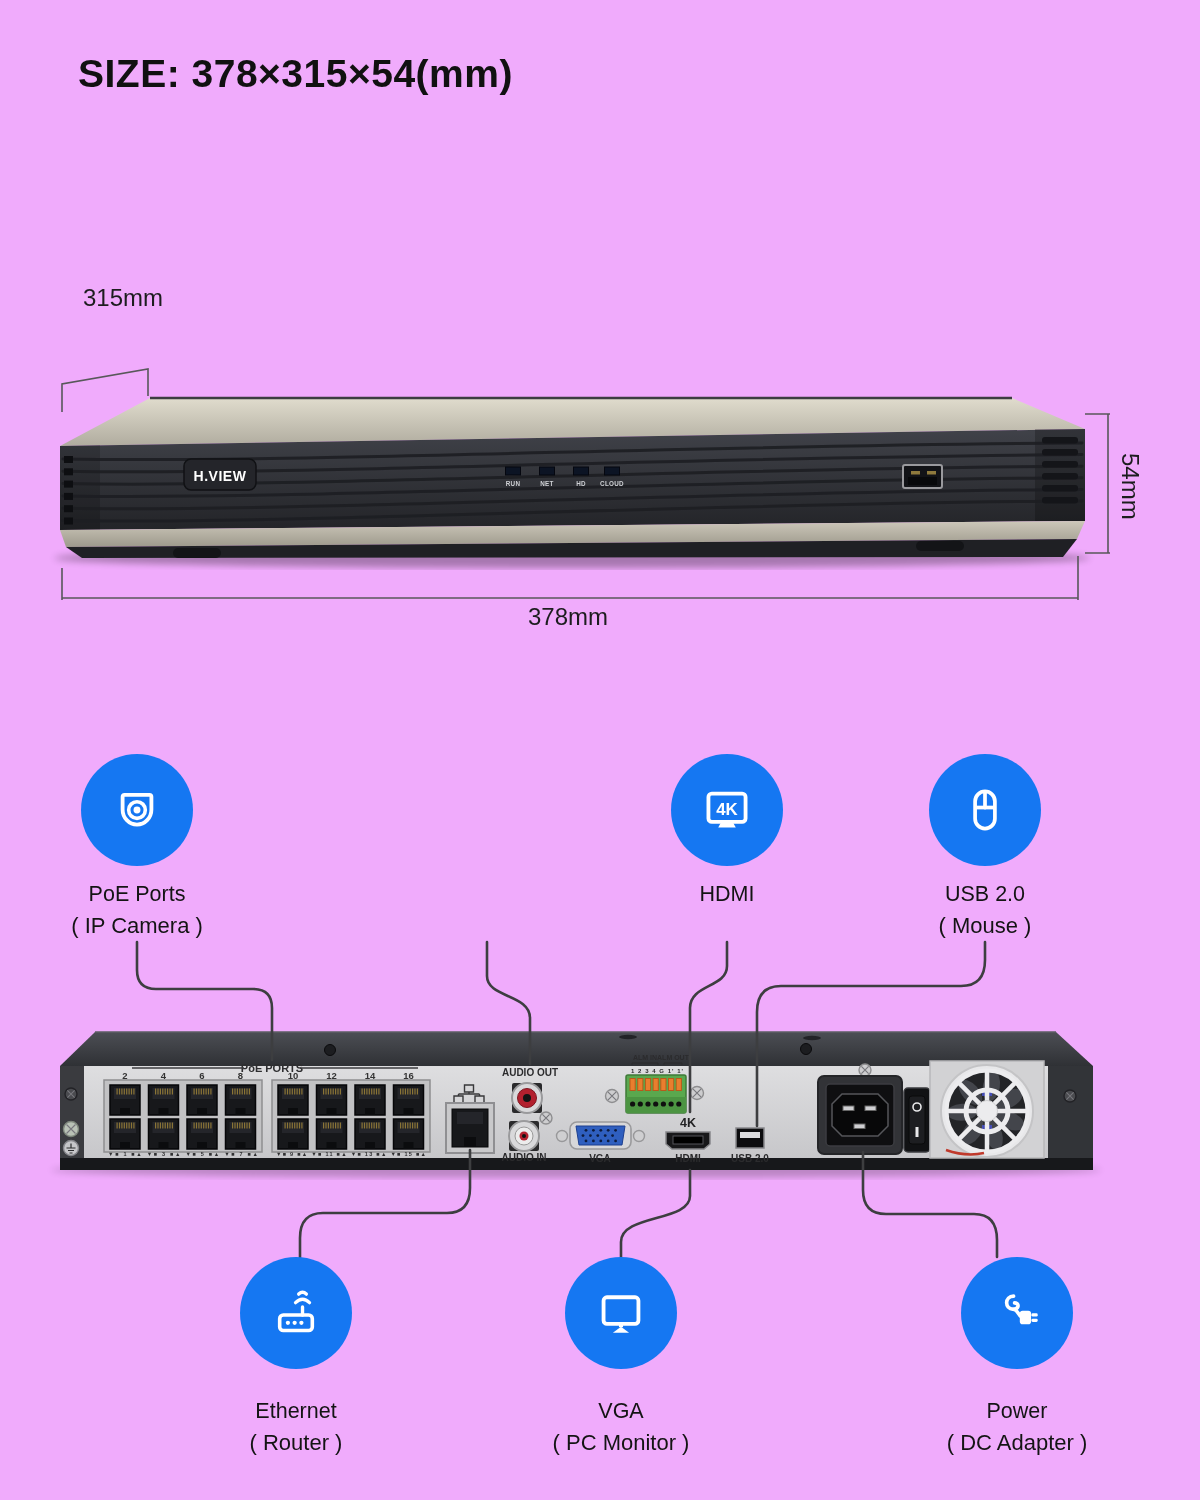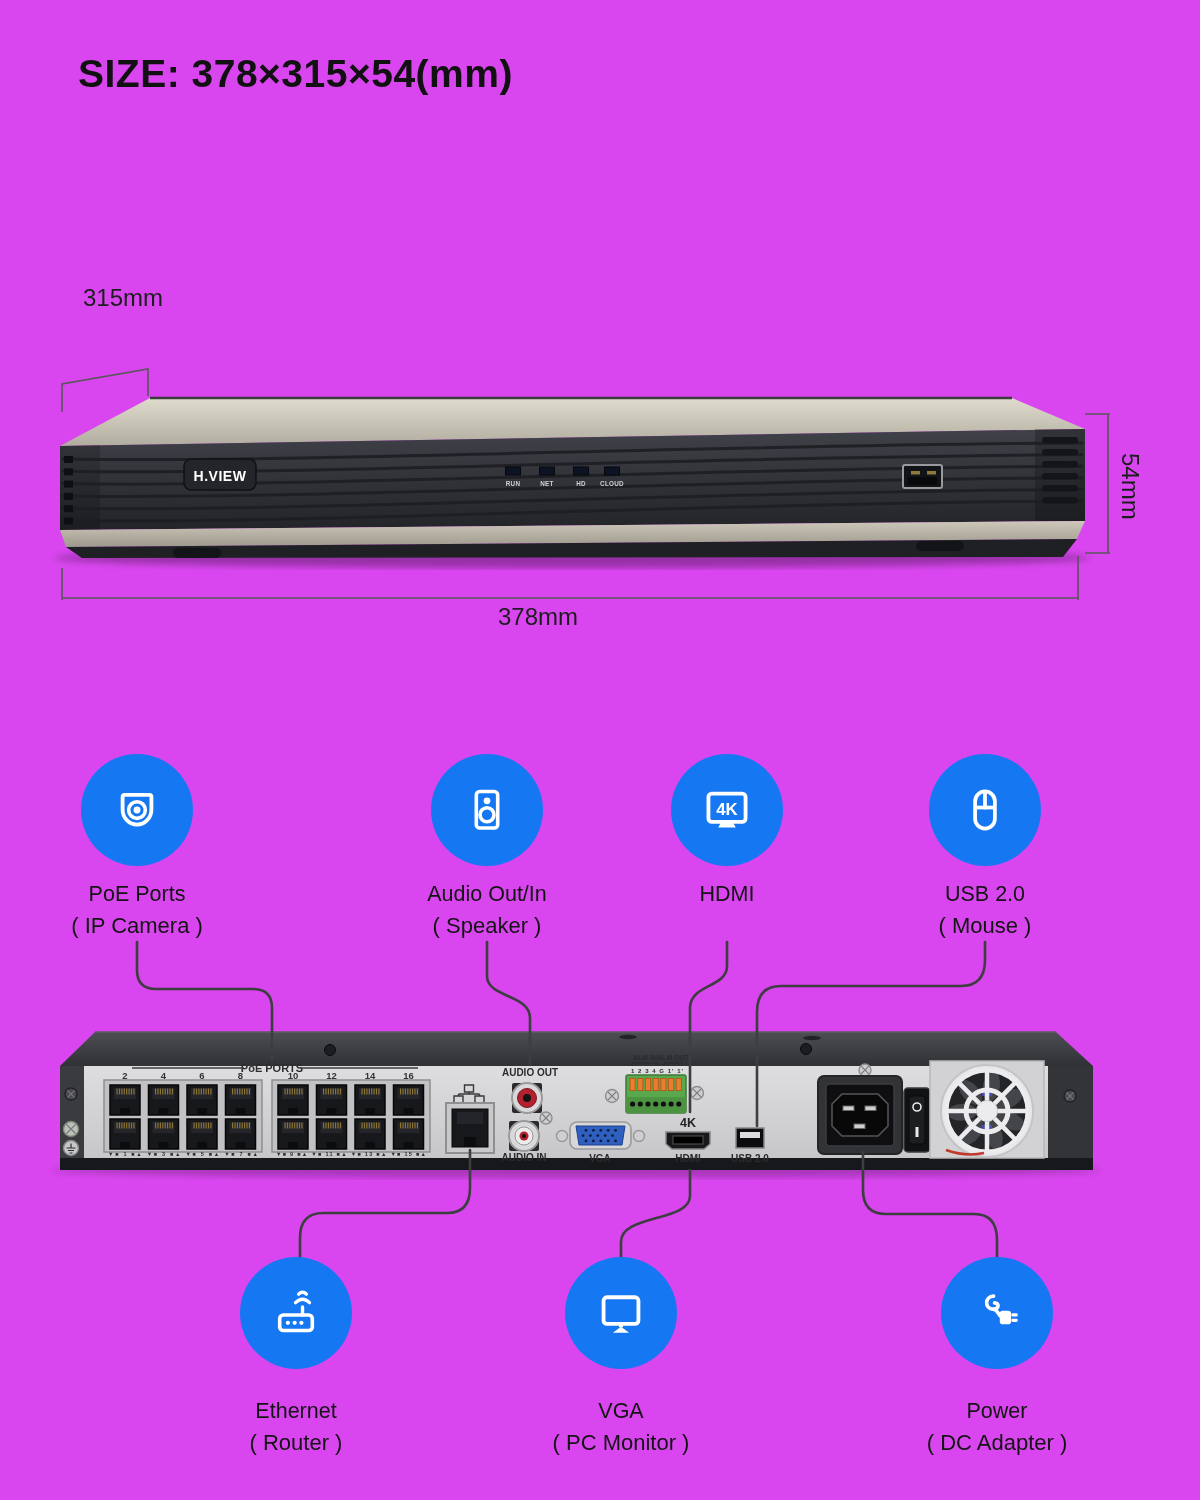--- a/index.html
+++ b/index.html
@@ -1,22 +1,22 @@
 <!DOCTYPE html>
 <html><head>
 <meta charset="utf-8">
 <style>
   html,body{margin:0;padding:0;background:#fff;}
-  .page{position:relative;width:1200px;height:1500px;background:#d946ef;font-family:"Liberation Sans",sans-serif;overflow:hidden;}
+  .page{position:relative;width:1200px;height:1500px;background:#f0abfc;font-family:"Liberation Sans",sans-serif;overflow:hidden;}
   .scene{position:absolute;left:0;top:0;}
   .title{position:absolute;left:78px;top:52px;font-size:39px;font-weight:700;color:#111;letter-spacing:.5px;}
   .dim{position:absolute;font-size:24px;color:#1d1d1f;}
   .dim-315{left:83px;top:284px;}
   .dim-54{left:1099px;top:470px;width:62px;text-align:center;transform:rotate(90deg);}
-  .dim-378{left:498px;top:603px;width:140px;}
+  .dim-378{left:498px;top:603px;width:140px;text-align:center;}
   .feature{position:absolute;width:240px;text-align:center;}
   .icon-circle{width:112px;height:112px;border-radius:50%;margin:0 auto;display:flex;align-items:center;justify-content:center;background:#1577F2;}
   .f-name{margin-top:13px;font-size:21.5px;font-weight:500;color:#141414;line-height:31px;}
   .f-sub{font-size:22px;font-weight:500;color:#141414;line-height:31px;}
   .feature.bottom .f-name{margin-top:27px;}
 </style>
 </head>
 <body>
 
 <div class="page">
@@ -569,31 +569,20 @@
       <svg viewBox="0 0 48 48" width="54" height="54">
         <path d="M13 10.5 h22 a1.8 1.8 0 0 1 1.8 1.8 V23.5 a12.8 13.5 0 0 1 -25.6 0 V12.3 a1.8 1.8 0 0 1 1.8 -1.8 Z" stroke="#fff" stroke-width="3.4" fill="none" stroke-linejoin="round"></path>
         <circle cx="24" cy="24" r="7.4" stroke="#fff" stroke-width="3.2" fill="none"></circle>
         <circle cx="24" cy="24" r="3.1" fill="#fff"></circle>
       </svg>
     </div>
     <div class="f-name">PoE Ports</div>
     <div class="f-sub">( IP Camera )</div>
   </div>
 
-  <div class="feature top" style="left:367px;top:754px;">
-    <div class="icon-circle" style="background: rgb(21, 119, 242);">
-      <svg viewBox="0 0 48 48" width="54" height="54">
-        <rect x="14.5" y="7.5" width="19" height="32.5" rx="3" stroke="#fff" stroke-width="3.2" fill="none"></rect>
-        <circle cx="24" cy="15.8" r="3" fill="#fff"></circle>
-        <circle cx="24" cy="28.2" r="6.2" stroke="#fff" stroke-width="3.2" fill="none"></circle>
-      </svg>
-    </div>
-    <div class="f-name">Audio Out/In</div>
-    <div class="f-sub">( Speaker )</div>
-  </div>
 
   <div class="feature top" style="left:607px;top:754px;">
     <div class="icon-circle" style="background: rgb(21, 119, 242);">
       <svg viewBox="0 0 48 48" width="54" height="54">
         <rect x="7.5" y="9.5" width="33" height="25" rx="3" stroke="#fff" stroke-width="3.4" fill="none"></rect>
         <path d="M19 34.5 h10 l2.8 5 h-15.6 Z" fill="#fff"></path>
         <text x="24" y="28.5" font-size="15" font-weight="700" fill="#fff" text-anchor="middle" font-family="Liberation Sans, sans-serif">4K</text>
       </svg>
     </div>
     <div class="f-name">HDMI</div>
@@ -632,21 +621,21 @@
       <svg viewBox="0 0 48 48" width="54" height="54">
         <rect x="8.5" y="10" width="31" height="23.6" rx="3" stroke="#fff" stroke-width="3.4" fill="none"></rect>
         <rect x="22.2" y="33.6" width="3.6" height="3" fill="#fff"></rect>
         <path d="M24 36.2 L16.8 41.6 H31.2 Z" fill="#fff"></path>
       </svg>
     </div>
     <div class="f-name">VGA</div>
     <div class="f-sub">( PC Monitor )</div>
   </div>
 
-  <div class="feature bottom" style="left:877px;top:1257px;">
+  <div class="feature bottom" style="left:897px;top:1257px;">
     <div class="icon-circle" style="background: rgb(21, 119, 242);">
       <svg viewBox="0 0 48 48" width="54" height="54">
         <path d="M21 9 C12.8 9 12.8 20.6 20.5 20.6 C26.2 20.6 26.2 15 21.8 15" stroke="#fff" stroke-width="3.2" fill="none" stroke-linecap="round"></path>
         <path d="M20.5 20.6 C24.5 20.6 25 25.5 27.5 27" stroke="#fff" stroke-width="3.2" fill="none" stroke-linecap="round"></path>
         <rect x="26.5" y="22" width="10" height="12" rx="2.5" fill="#fff"></rect>
         <rect x="36.8" y="24.2" width="5.6" height="2.9" rx="1.2" fill="#fff"></rect>
         <rect x="36.8" y="29" width="5.6" height="2.9" rx="1.2" fill="#fff"></rect>
       </svg>
     </div>
     <div class="f-name">Power</div>

